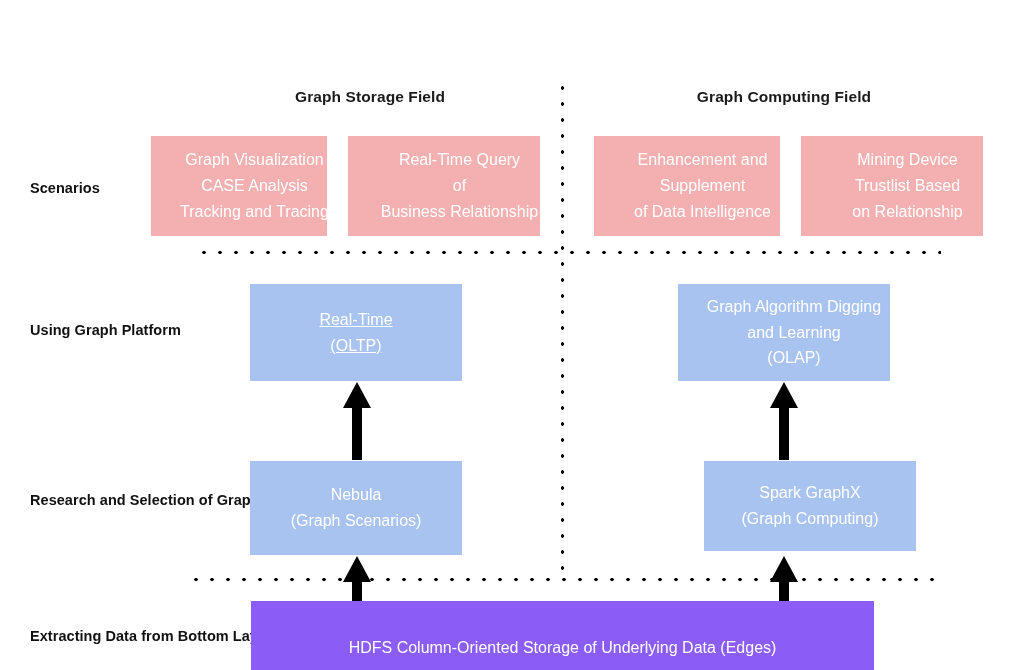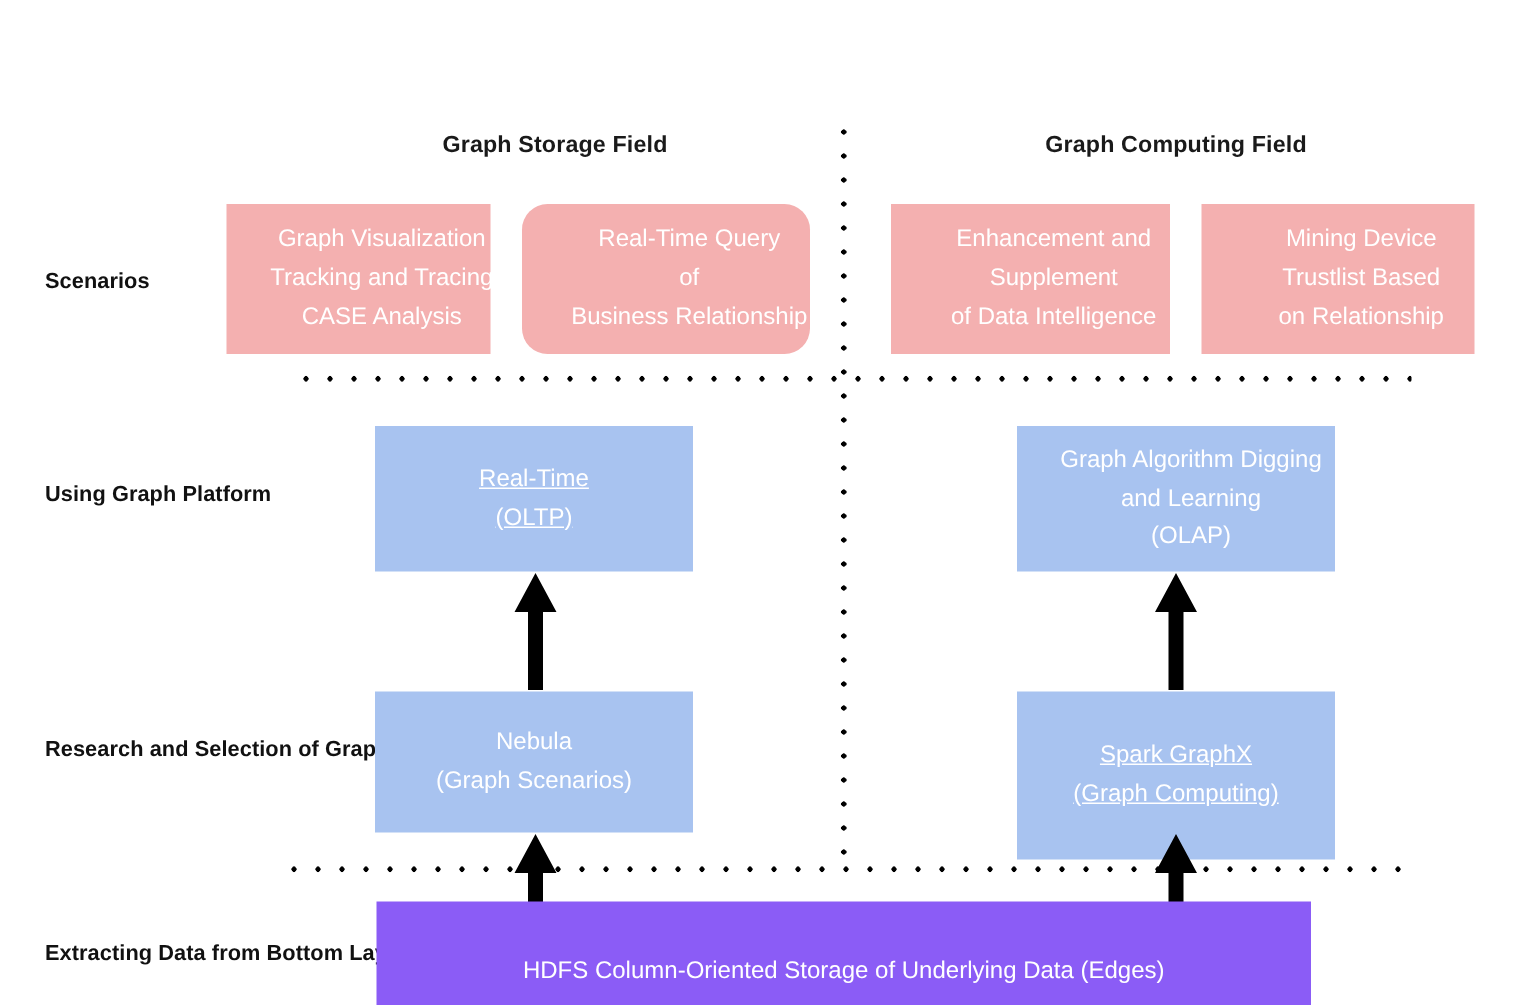--- a/index.html
+++ b/index.html
@@ -120,25 +120,25 @@
     <span class="ln">of Graph Platforms</span>
   </div>
 
   <div class="row-label" style="top:583px;">
     <span class="ln">Extracting Data</span>
     <span class="ln">from Bottom Layer</span>
   </div>
 
   <div class="box box-pink" style="left:151px; top:92px; width:176px; height:100px;">
     <span class="ln">Graph Visualization</span>
+    <span class="ln">CASE Analysis</span>
     <span class="ln">Tracking and Tracing</span>
-    <span class="ln">CASE Analysis</span>
-  </div>
-
-  <div class="box box-pink" style="left:348px; top:92px; width:192px; height:100px;border-radius:17px;">
+  </div>
+
+  <div class="box box-pink" style="left:348px; top:92px; width:192px; height:100px;">
     <span class="ln">Real-Time Query</span>
     <span class="ln">of</span>
     <span class="ln">Business Relationship</span>
   </div>
 
   <div class="box box-pink" style="left:801px; top:92px; width:182px; height:100px;">
     <span class="ln">Mining Device</span>
     <span class="ln">Trustlist Based</span>
     <span class="ln">on Relationship</span>
   </div>
@@ -172,21 +172,21 @@
     <svg width="40" height="78" viewBox="0 0 40 78">
       <polygon points="20,0 34,26 25,26 25,78 15,78 15,26 6,26" fill="#000000"></polygon>
     </svg>
   </div>
 
   <div class="box box-blue" style="left:250px; top:417px; width:212px; height:94px;">
     <span class="ln">Nebula</span>
     <span class="ln">(Graph Scenarios)</span>
   </div>
 
-  <div class="box box-blue" style="left:678px; top:417px; width:212px; height:112px;text-decoration:underline;">
+  <div class="box box-blue" style="left:704px; top:417px; width:212px; height:90px;">
     <span class="ln">Spark GraphX</span>
     <span class="ln">(Graph Computing)</span>
   </div>
 
   <div class="hdots" style="left:188px; top:533px; width:752px;"></div>
 
   <div class="arrow" style="left:337px; top:512px; width:40px; height:48px;">
     <svg width="40" height="48" viewBox="0 0 40 48">
       <polygon points="20,0 34,26 25,26 25,48 15,48 15,26 6,26" fill="#000000"></polygon>
     </svg>

